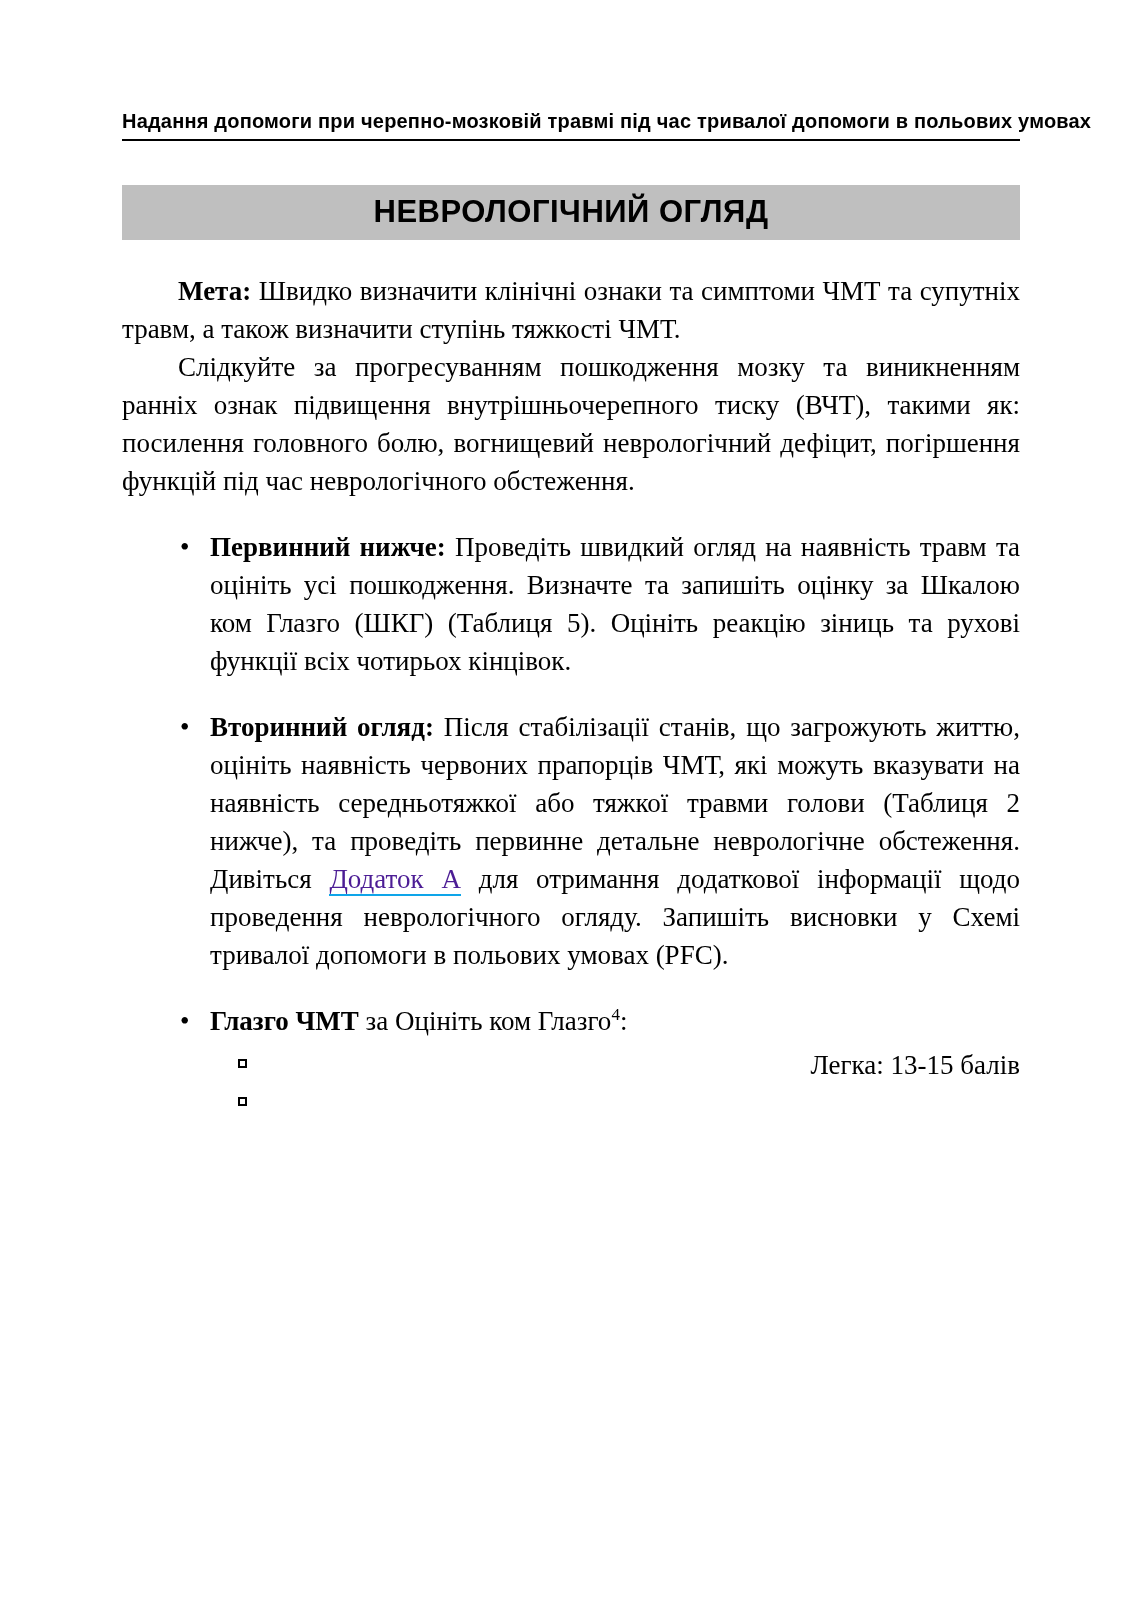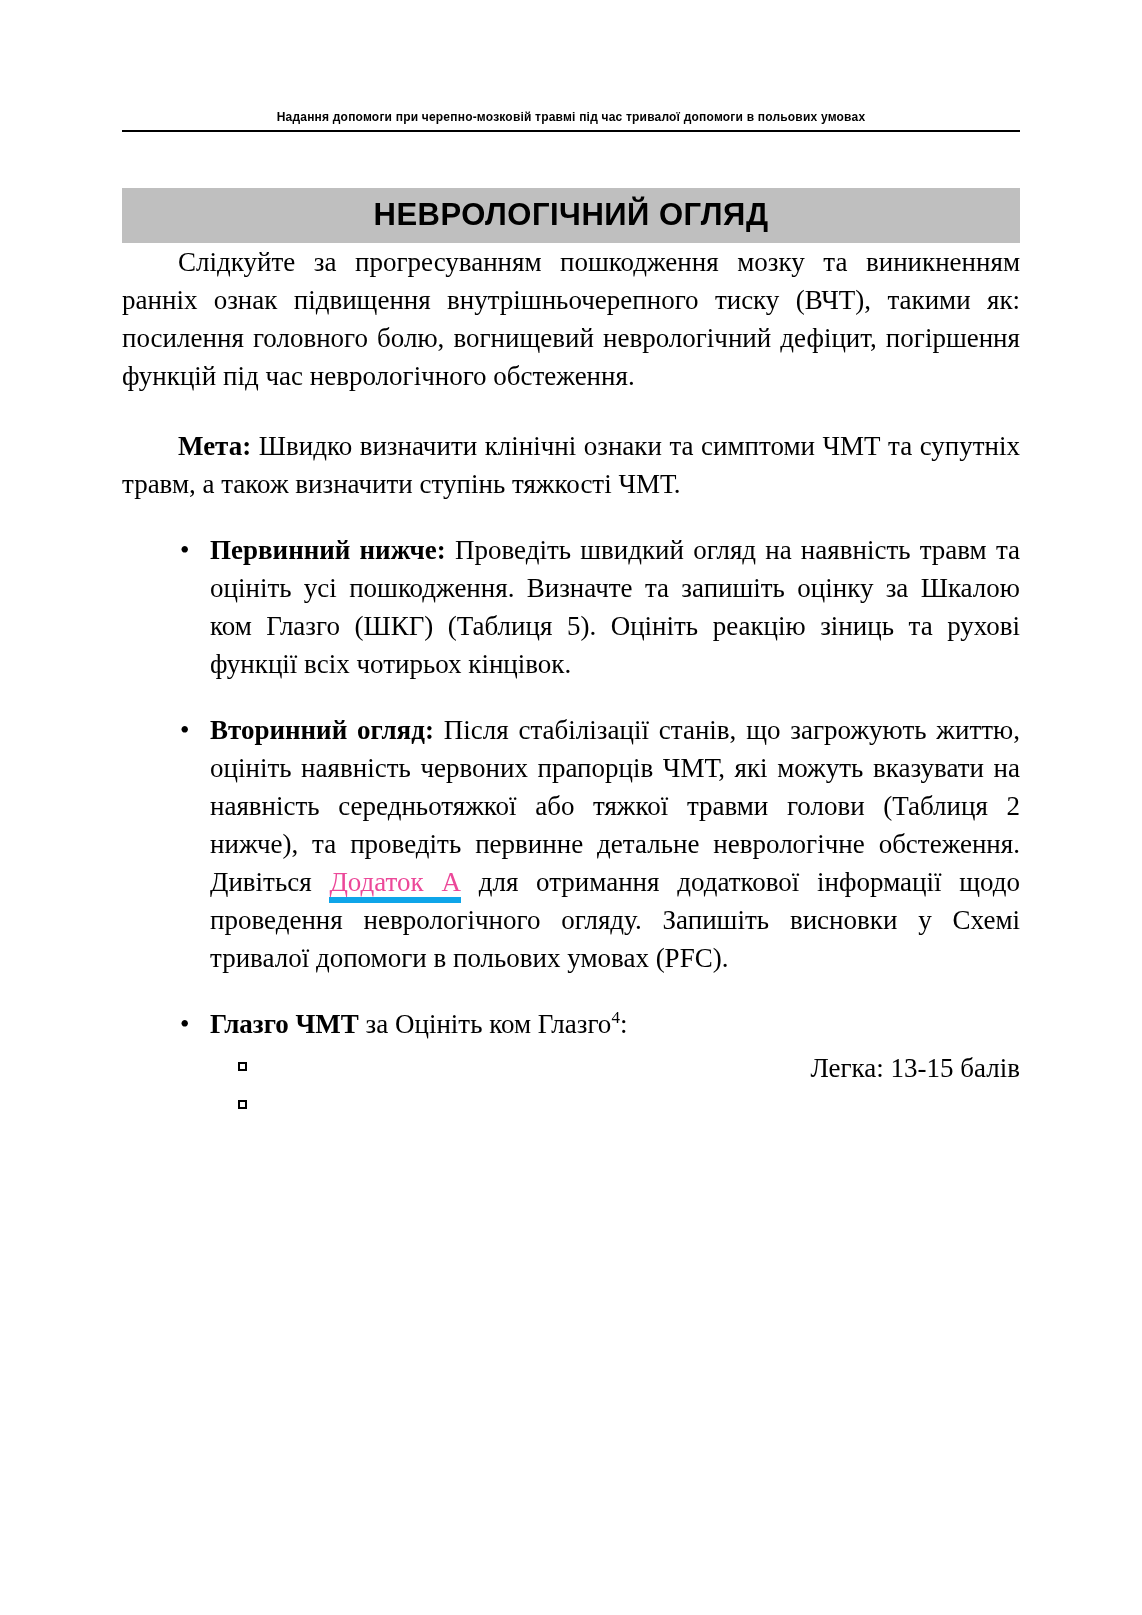--- a/index.html
+++ b/index.html
@@ -17,29 +17,29 @@
     width: 1142px;
     height: 1615px;
   }
   .content {
     padding: 0 122px;
   }
   .running-header {
     margin-top: 110px;
     text-align: center;
     font-family: "Liberation Sans", "DejaVu Sans", sans-serif;
-    font-size: 12px;
+    font-size: 20px;
     font-weight: 600;
     letter-spacing: 0.2px;
     padding-bottom: 6px;
     border-bottom: 2px solid #000000;
     white-space: nowrap;
   }
   .banner {
-    margin-top: 56px;
+    margin-top: 44px;
     background: #bfbfbf;
     text-align: center;
     padding: 9px 0 10px 0;
   }
   .banner-title {
     font-family: "Liberation Sans", "DejaVu Sans", sans-serif;
     font-size: 31px;
     font-weight: 700;
     letter-spacing: 0.5px;
   }
@@ -61,23 +61,23 @@
     margin-top: 28px;
   }
   .bullet-marker {
     position: absolute;
     left: 58px;
     top: 0;
     font-size: 27px;
     line-height: 38px;
   }
   .doc-link {
-    color: #ec4899;
+    color: #4c1d95;
     text-decoration: none;
-    border-bottom: 6px solid #0ea5e9;
+    border-bottom: 2px solid #0ea5e9;
   }
   sup.fn {
     font-size: 17px;
     vertical-align: super;
     line-height: 0;
   }
   .sub-list {
     list-style: none;
     margin-top: 6px;
   }
@@ -110,23 +110,23 @@
 
 <div class="page">
   <div class="content">
 
     <div class="running-header">Надання допомоги при черепно-мозковій травмі під час тривалої допомоги в польових умовах</div>
 
     <div class="banner">
       <span class="banner-title">НЕВРОЛОГІЧНИЙ ОГЛЯД</span>
     </div>
 
+    <p class="body-text para first-para"><span class="bold">Мета:</span><span> Швидко визначити клінічні ознаки та симптоми ЧМТ та супутніх травм, а також визначити ступінь тяжкості ЧМТ.</span></p>
+
     <p class="body-text para">Слідкуйте за прогресуванням пошкодження мозку та виникненням ранніх ознак підвищення внутрішньочерепного тиску (ВЧТ), такими як: посилення головного болю, вогнищевий неврологічний дефіцит, погіршення функцій під час неврологічного обстеження.</p>
-
-    <p class="body-text para first-para"><span class="bold">Мета:</span><span> Швидко визначити клінічні ознаки та симптоми ЧМТ та супутніх травм, а також визначити ступінь тяжкості ЧМТ.</span></p>
 
     <ul class="bullet-list">
 
       <li class="bullet-item body-text"><span class="bullet-marker">•</span><span class="bold">Первинний нижче:</span><span> Проведіть швидкий огляд на наявність травм та оцініть усі пошкодження. Визначте та запишіть оцінку за Шкалою ком Глазго (ШКГ) (Таблиця 5). Оцініть реакцію зіниць та рухові функції всіх чотирьох кінцівок.</span></li>
 
       <li class="bullet-item body-text"><span class="bullet-marker">•</span><span class="bold">Вторинний огляд:</span><span> Після стабілізації станів, що загрожують життю, оцініть наявність червоних прапорців ЧМТ, які можуть вказувати на наявність середньотяжкої або тяжкої травми голови (Таблиця 2 нижче), та проведіть первинне детальне неврологічне обстеження. Дивіться </span><a href="#" class="doc-link">Додаток А</a><span> для отримання додаткової інформації щодо проведення неврологічного огляду. Запишіть висновки у Схемі тривалої допомоги в польових умовах (PFC).</span></li>
 
       <li class="bullet-item body-text"><span class="bullet-marker">•</span><span class="bold">Глазго ЧМТ</span><span> за Оцініть ком Глазго</span><sup class="fn">4</sup><span>:</span>
         <ul class="sub-list">
           <li class="sub-item body-text"><span class="sub-marker"></span><span>Легка: 13-15 балів</span></li>

